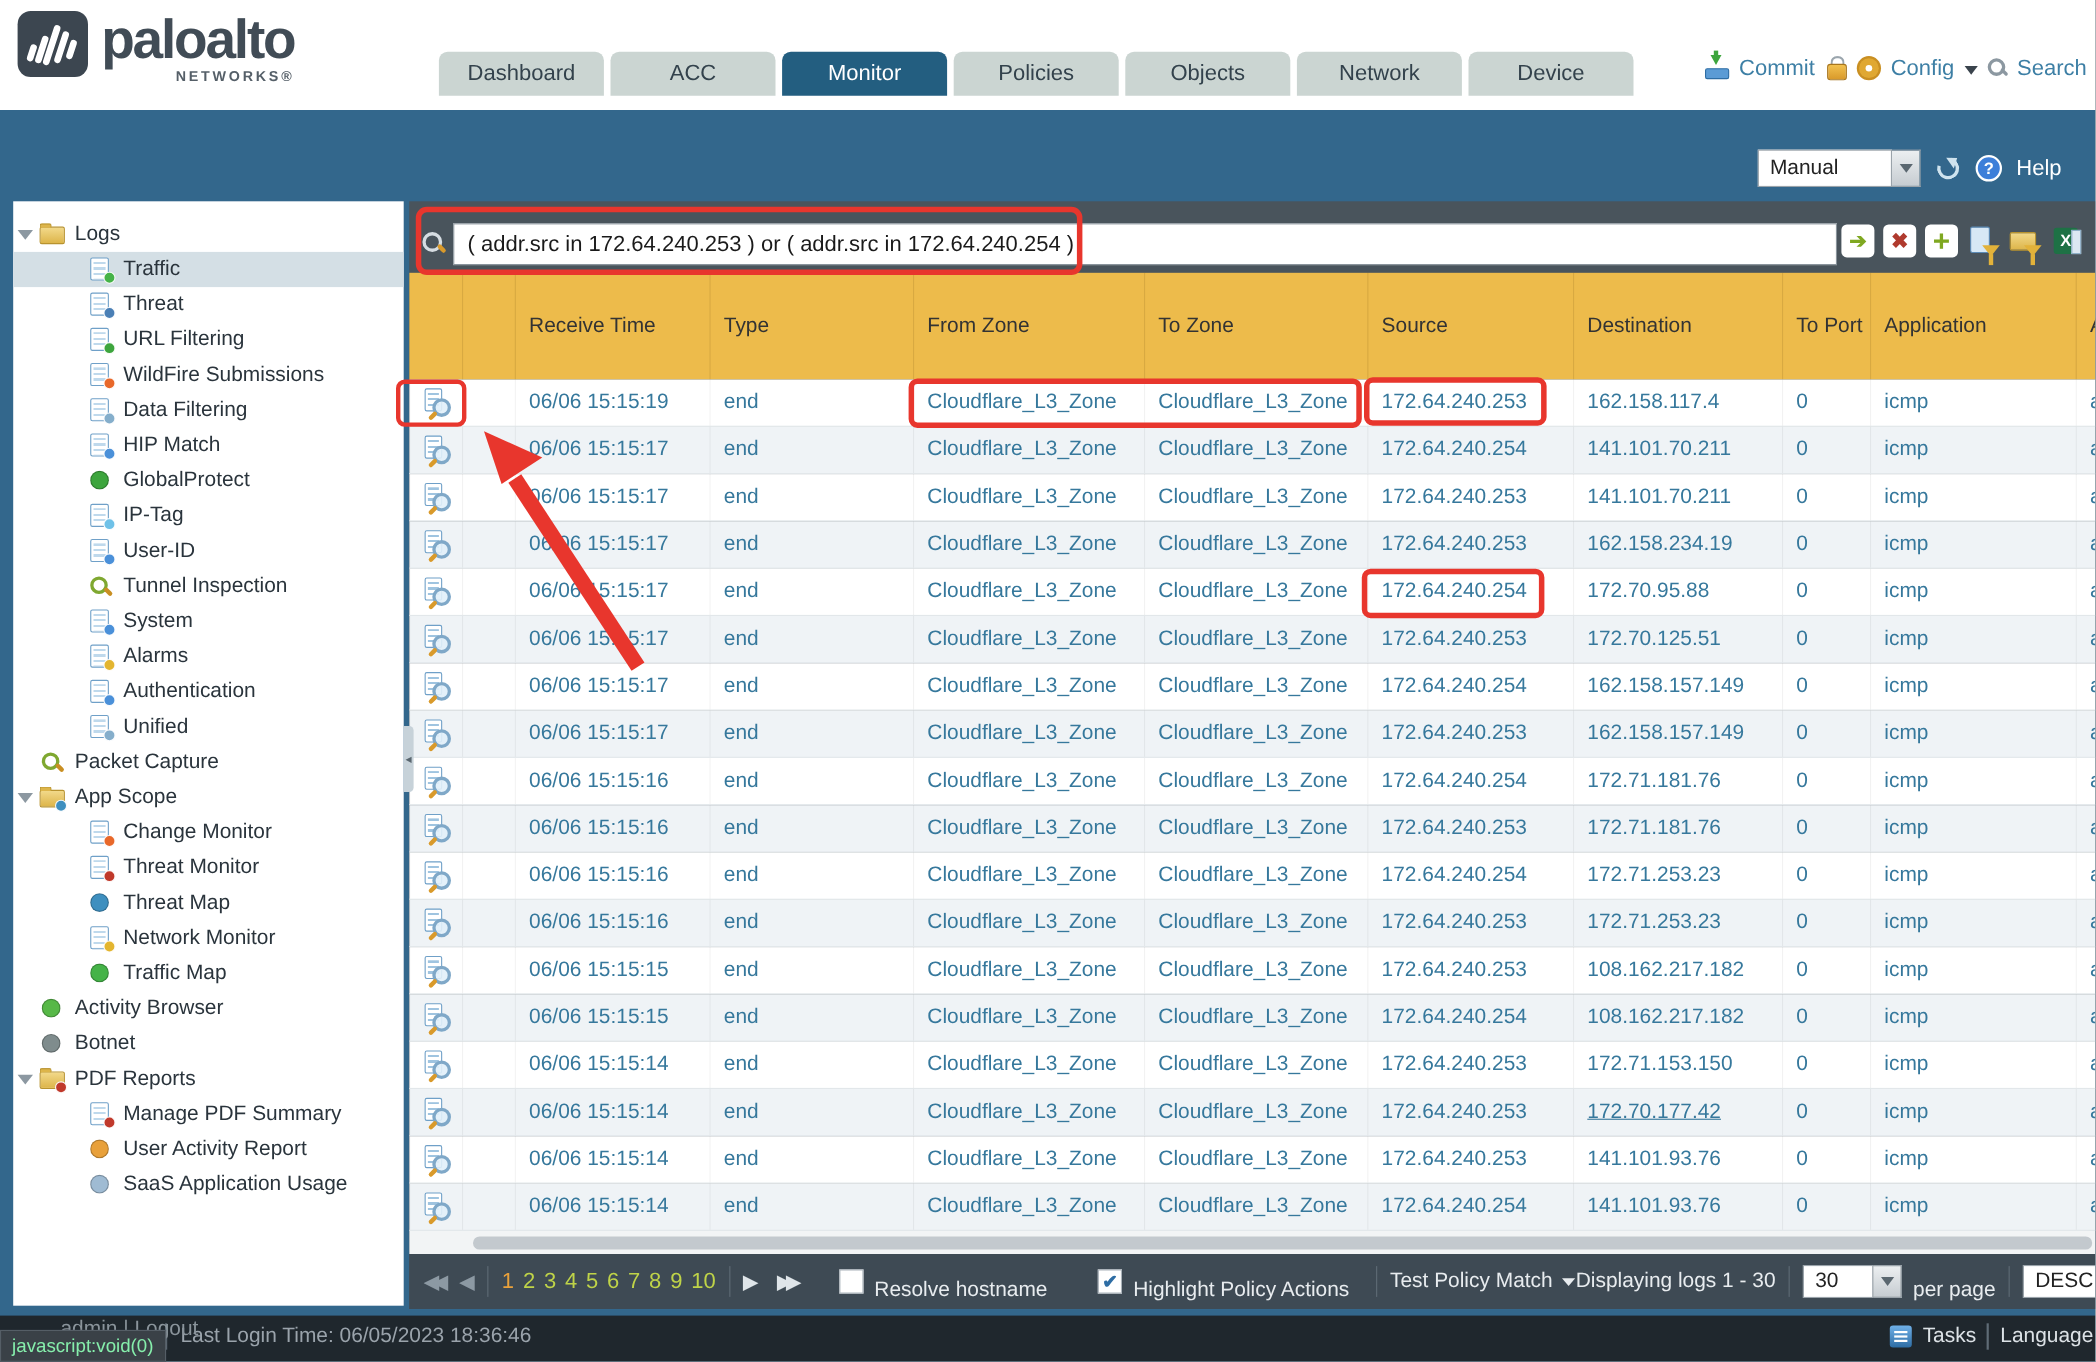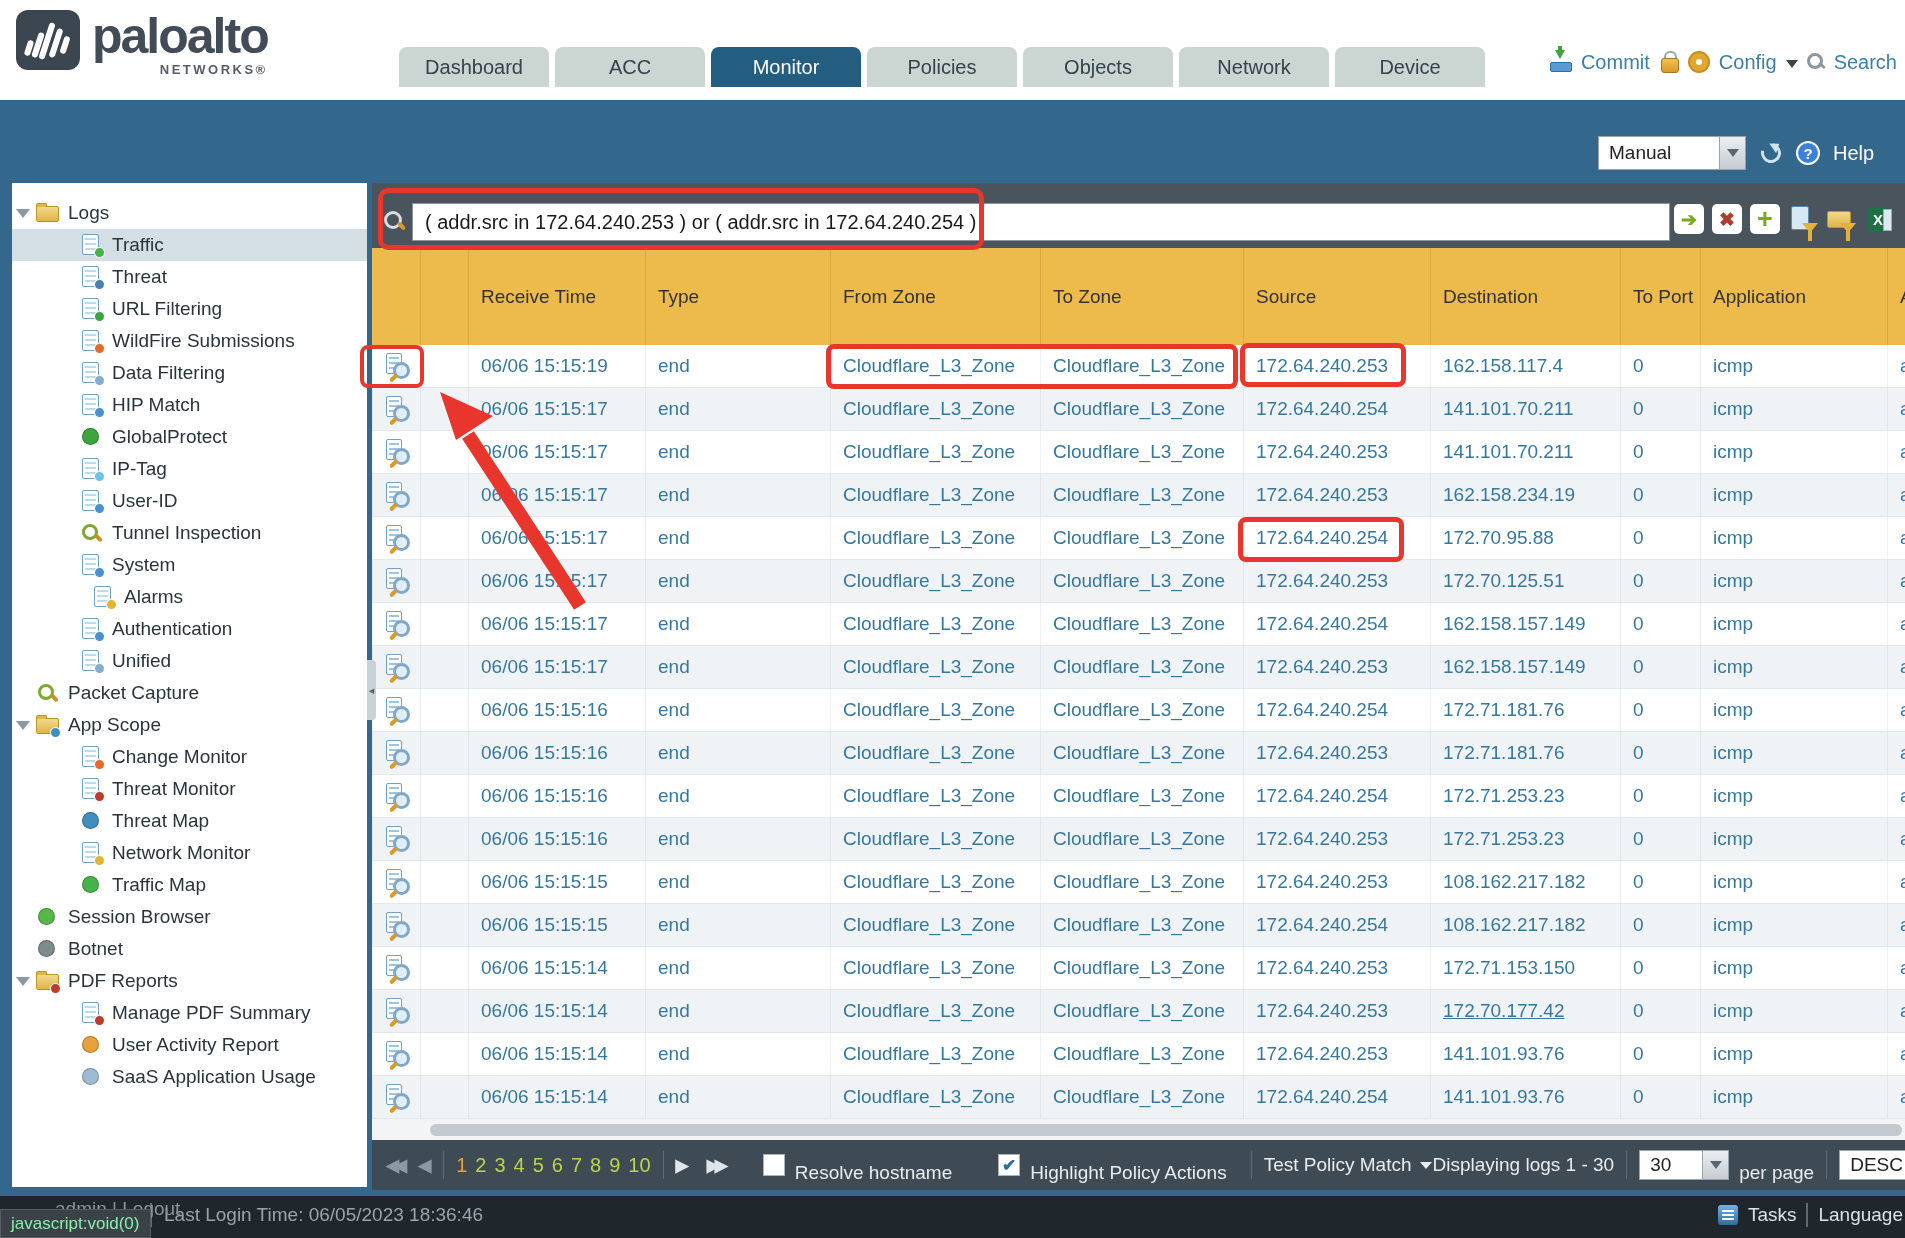--- a/index.html
+++ b/index.html
@@ -283,21 +283,21 @@
           <span>Tunnel Inspection</span>
         </div>
         <div class="titem" style="padding-left: 48px;">
           <span class="exp blank"></span>
           <span class="ti">
             <span class="doc"></span>
             <span class="badge" style="background:#4A90D9"></span>
           </span>
           <span>System</span>
         </div>
-        <div class="titem" style="padding-left: 60px;">
+        <div class="titem" style="padding-left: 48px;">
           <span class="exp blank"></span>
           <span class="ti">
             <span class="doc"></span>
             <span class="badge" style="background:#E3B52F"></span>
           </span>
           <span>Alarms</span>
         </div>
         <div class="titem" style="padding-left: 48px;">
           <span class="exp blank"></span>
           <span class="ti">
@@ -365,21 +365,21 @@
           <span class="ti">
             <span class="ball" style="background:#45B348"></span>
           </span>
           <span>Traffic Map</span>
         </div>
         <div class="titem" style="padding-left: 4px;">
           <span class="exp blank"></span>
           <span class="ti">
             <span class="ball" style="background:#57B847"></span>
           </span>
-          <span>Session Browser</span>
+          <span>Activity Browser</span>
         </div>
         <div class="titem" style="padding-left: 4px;">
           <span class="exp blank"></span>
           <span class="ti">
             <span class="ball" style="background:#7F8C8D"></span>
           </span>
           <span>Botnet</span>
         </div>
         <div class="titem" style="padding-left: 4px;">
           <span class="exp"></span>

